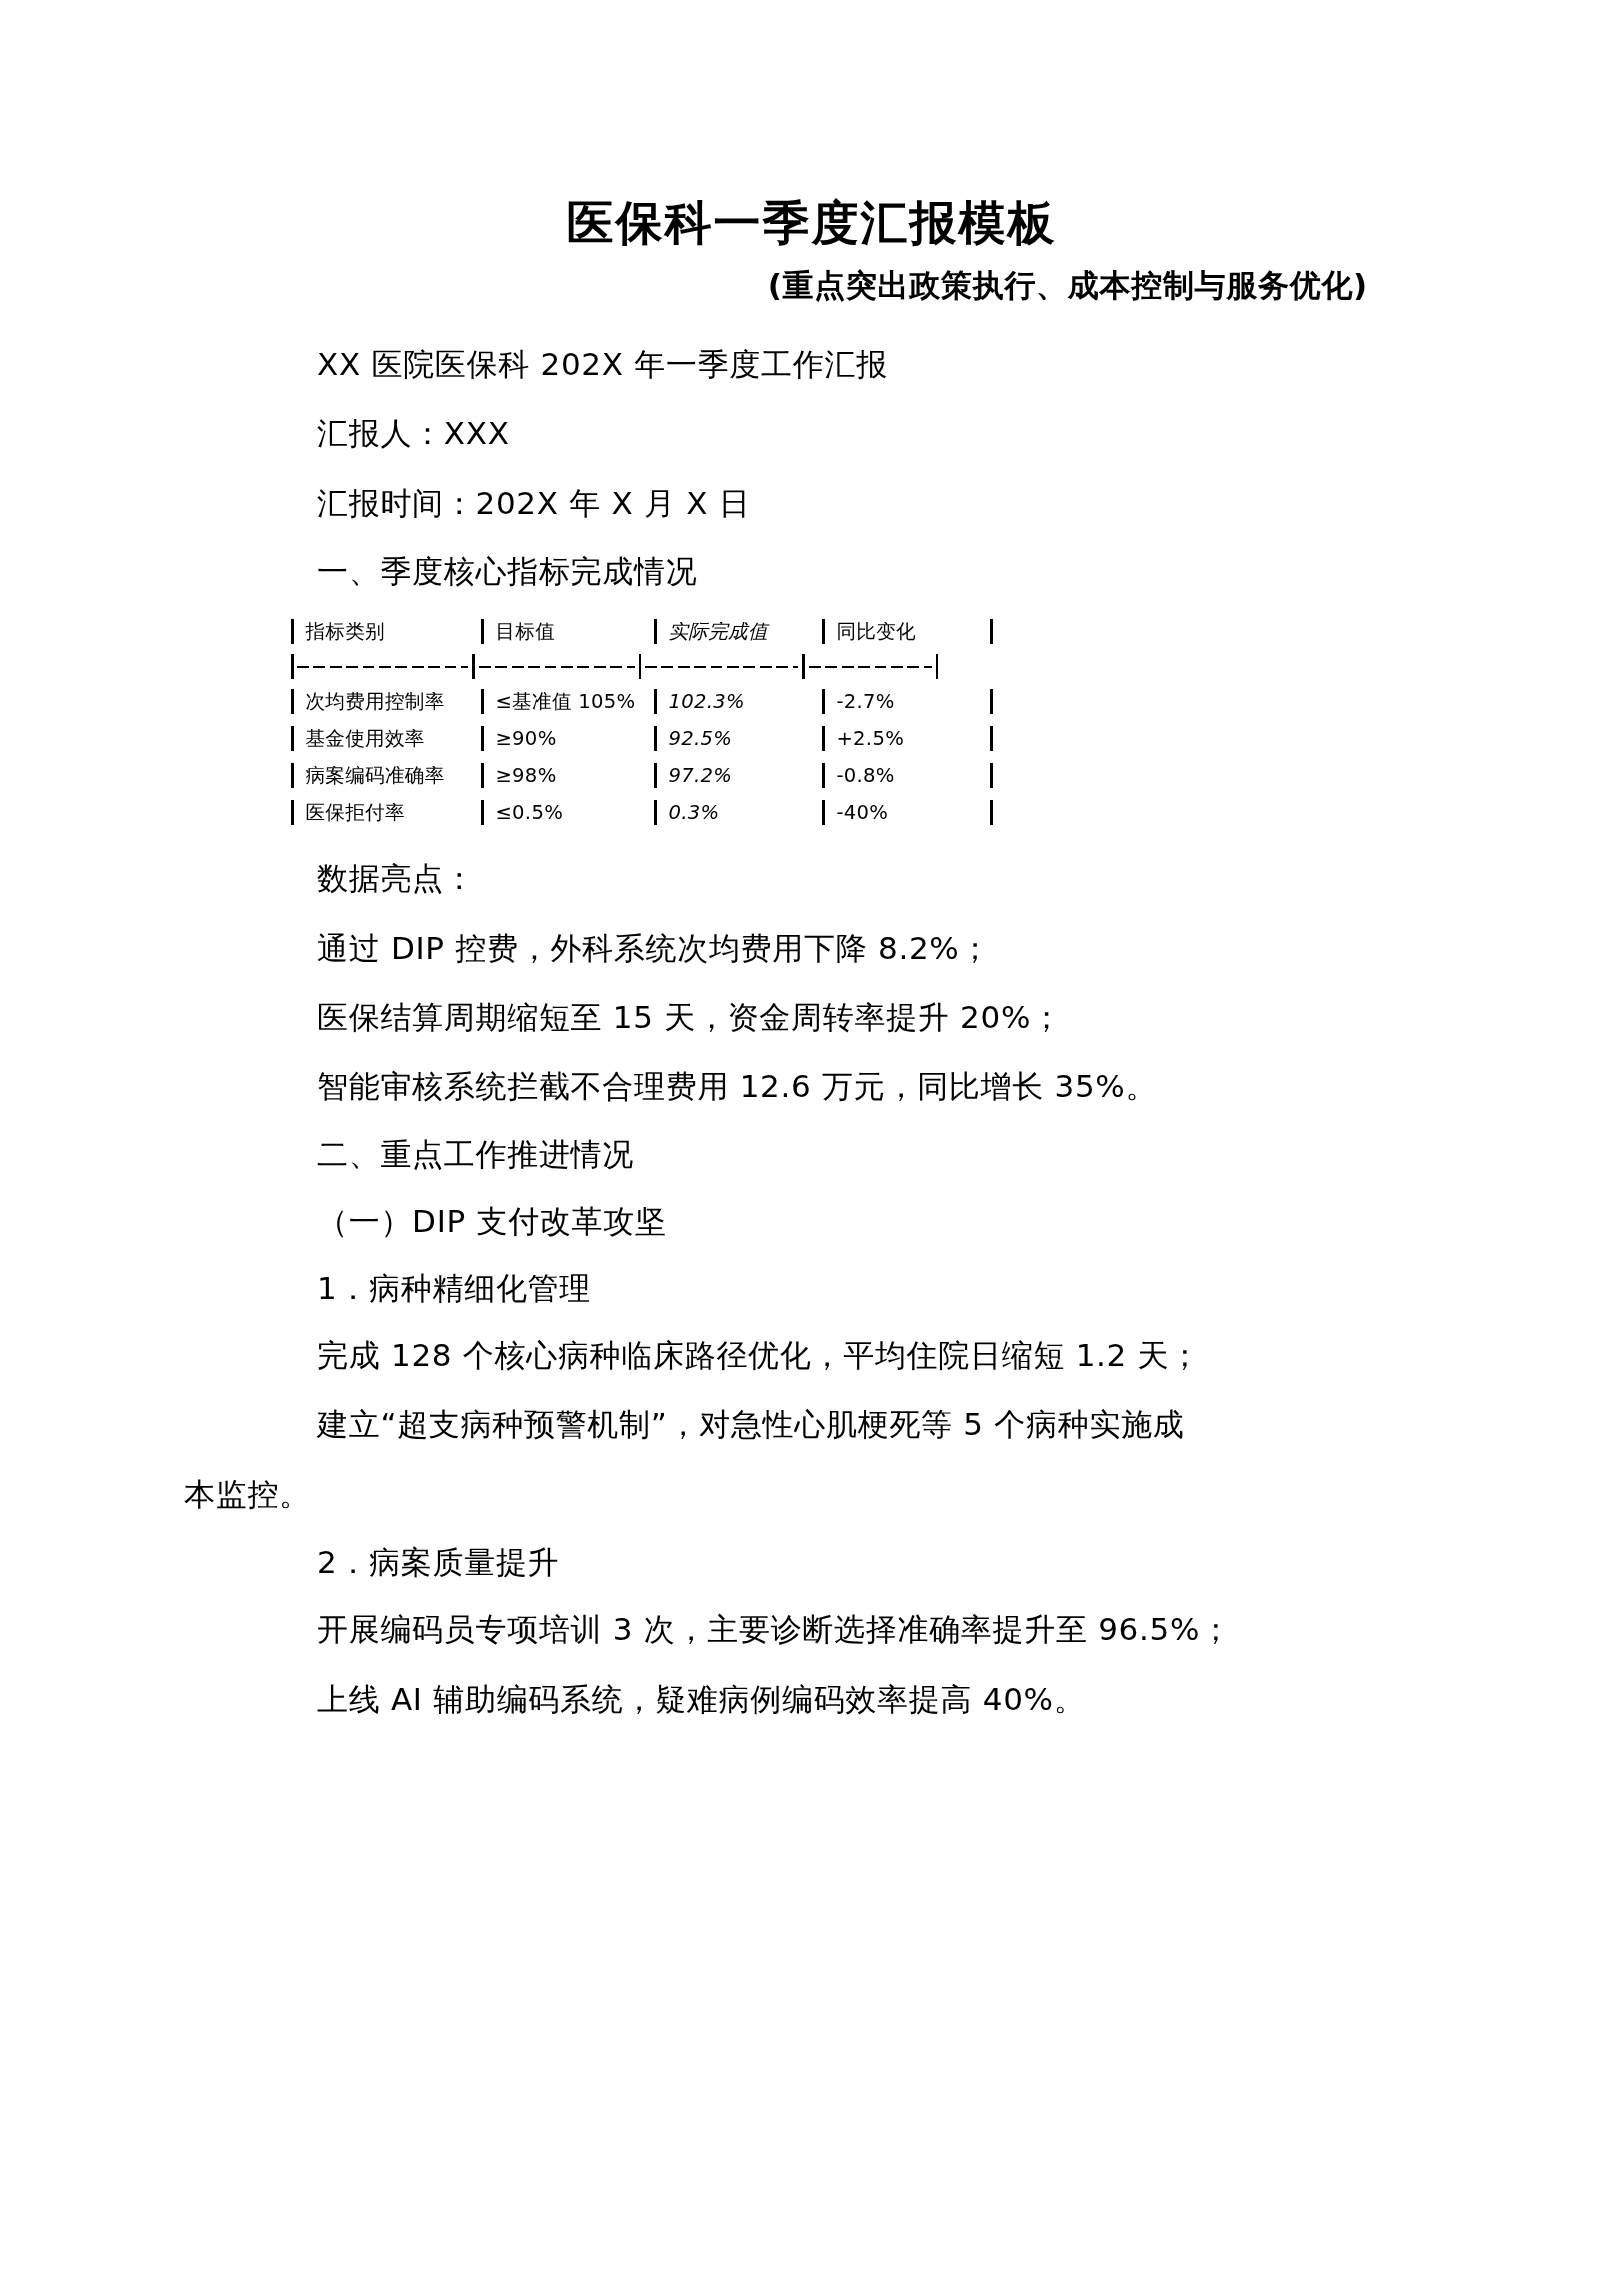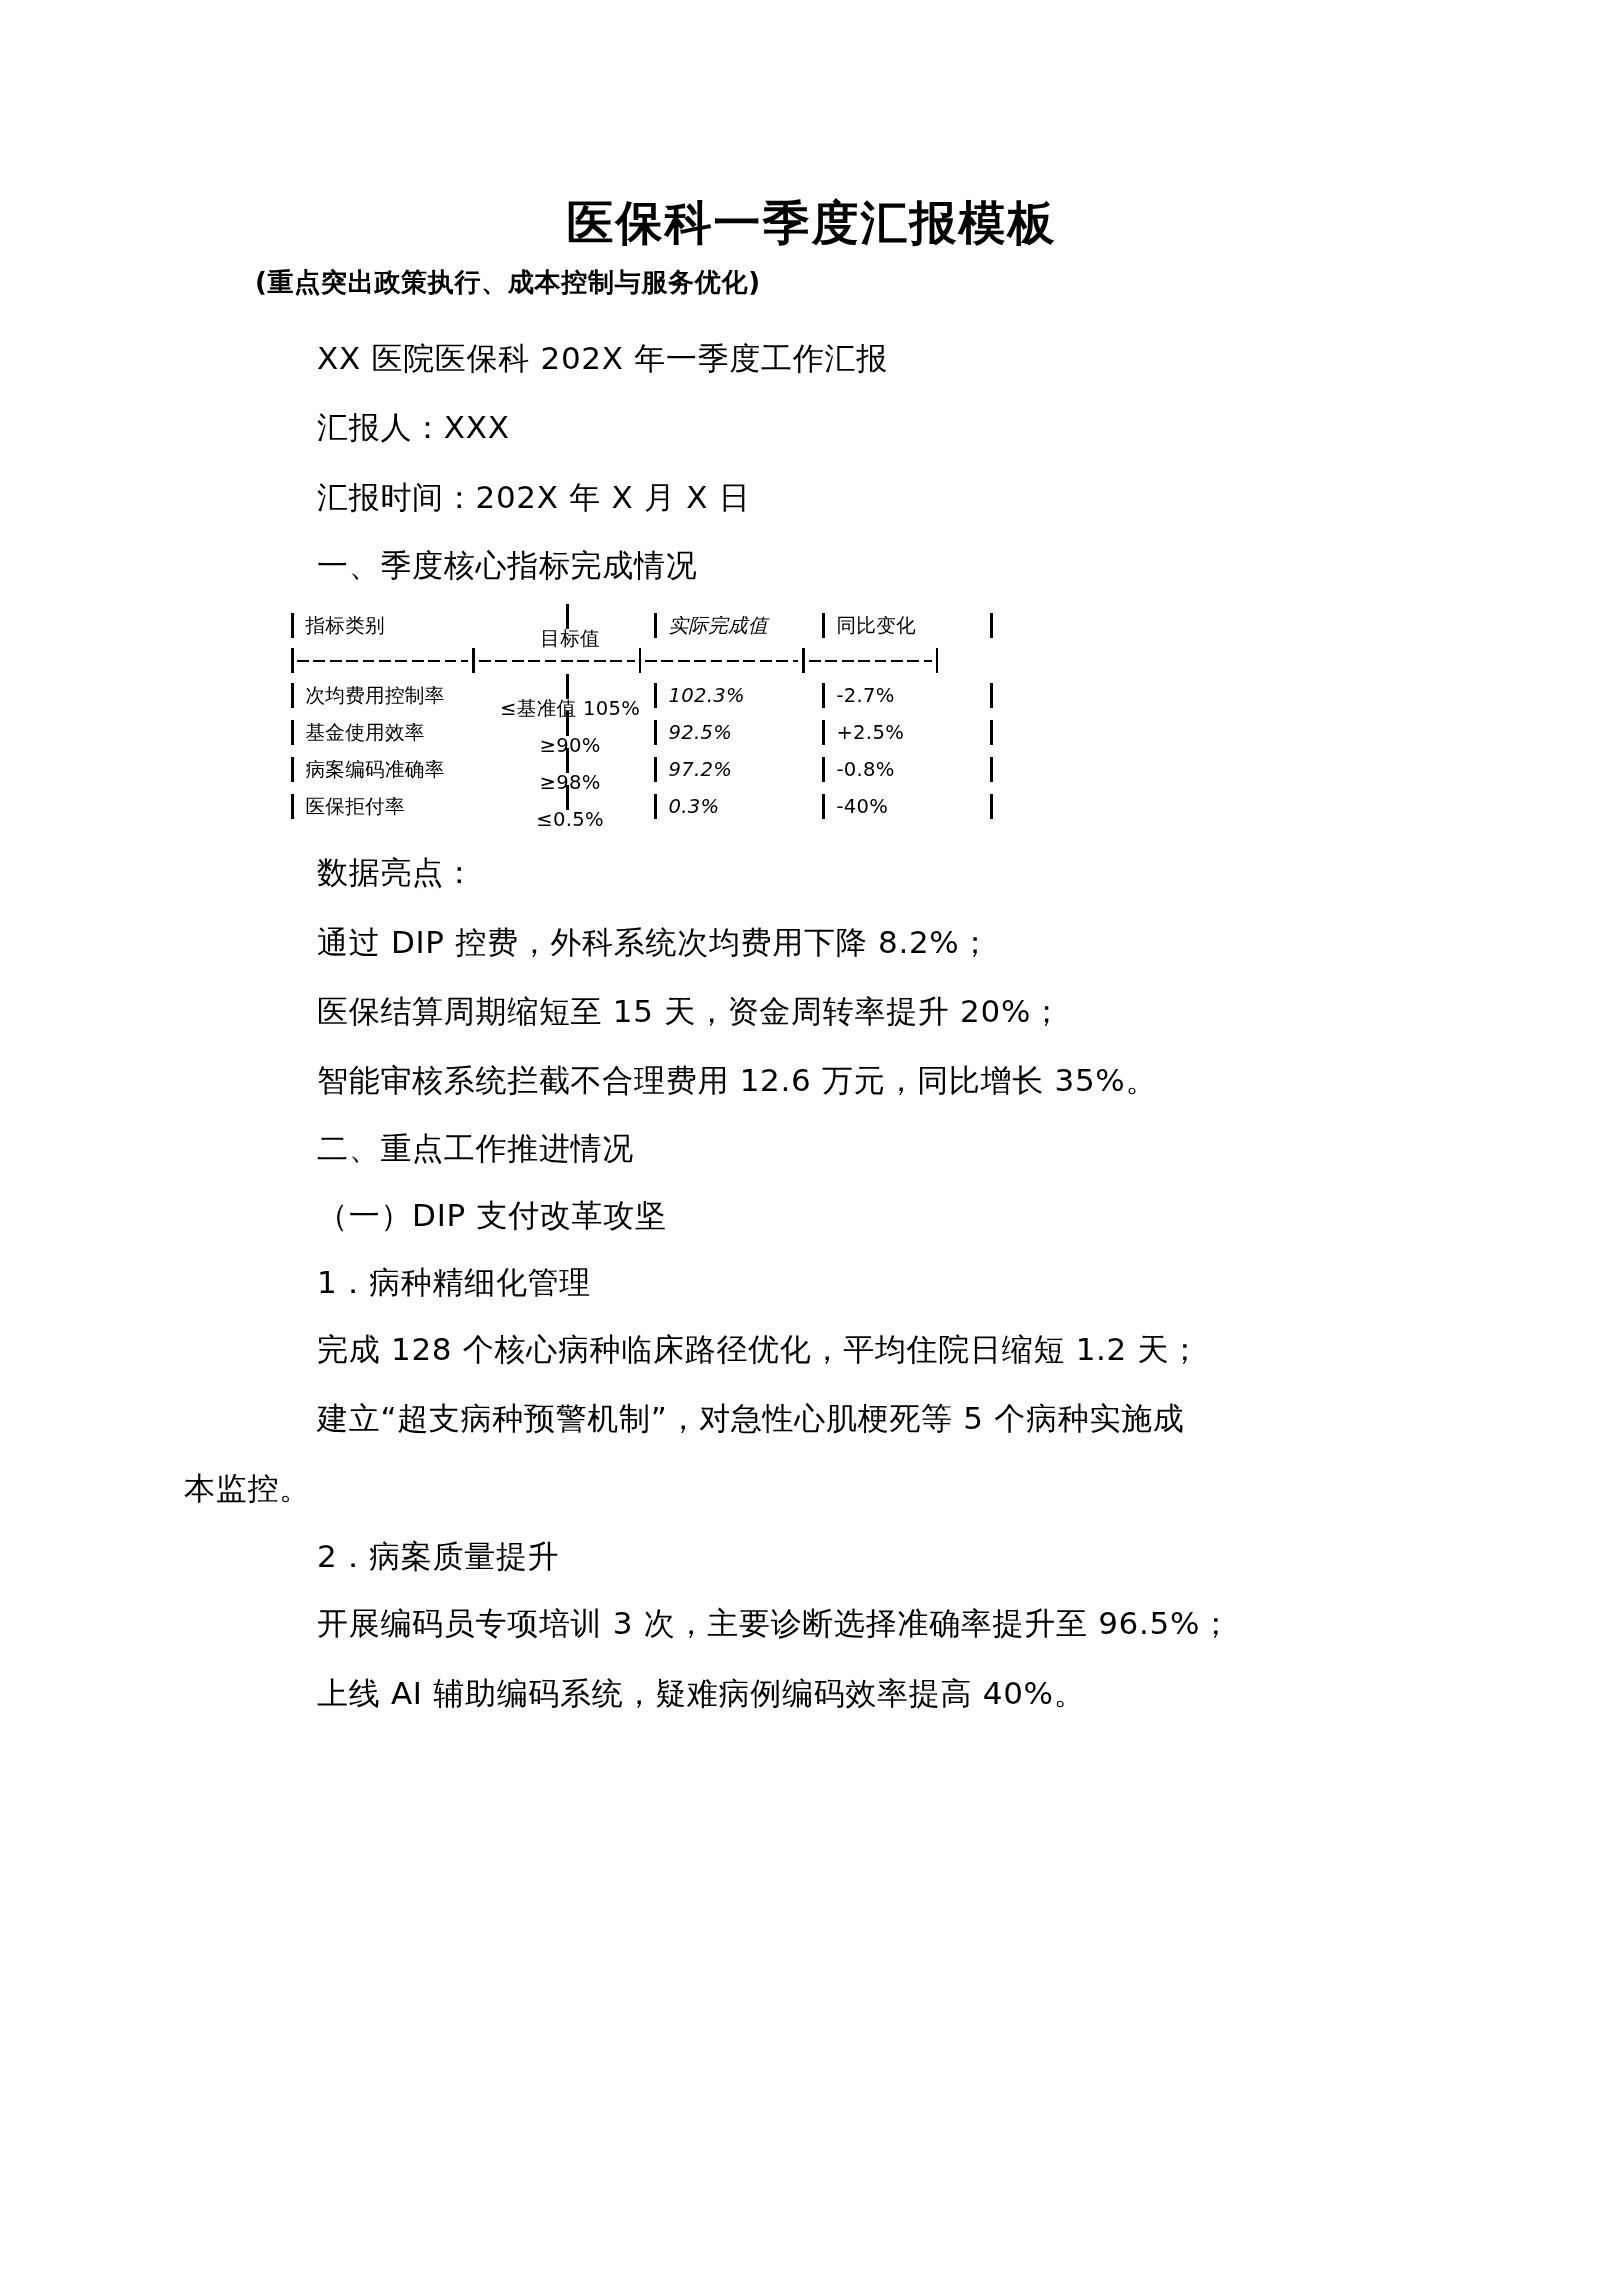--- a/index.html
+++ b/index.html
@@ -31,22 +31,22 @@
   .doc-title {
     text-align: center;
     font-size: 47px;
     font-weight: bold;
     letter-spacing: 2px;
     line-height: 1.15;
     margin: 0 0 17px 0;
     font-family: "DejaVu Sans", "Liberation Sans", sans-serif;
   }
   .doc-subtitle {
-    text-align: left;
-    font-size: 26px;
+    text-align: right;
+    font-size: 31px;
     font-weight: bold;
     letter-spacing: 0.7px;
     line-height: 1.2;
     margin: 0 0 35px 0;
   }
 
   
   .para {
     font-size: 31px;
     line-height: 1.62;
@@ -111,21 +111,21 @@
     background: #000;
     flex: 0 0 auto;
   }
   .cell-text {
     padding-left: 11.8px;
     padding-right: 6.5px;
     white-space: nowrap;
     overflow: hidden;
   }
   .c0 { width: 190px; }
-  .c1 { width: 173px; flex-direction: column; }
+  .c1 { width: 173px; }
   .c2 { width: 168px; font-style: italic; }
   .c3 { width: 168px; }
 
   .dashes {
     display: inline-block;
     height: 2.6px;
     margin-left: 3.9px;
     margin-right: 3.9px;
     background: repeating-linear-gradient(
       to right,

